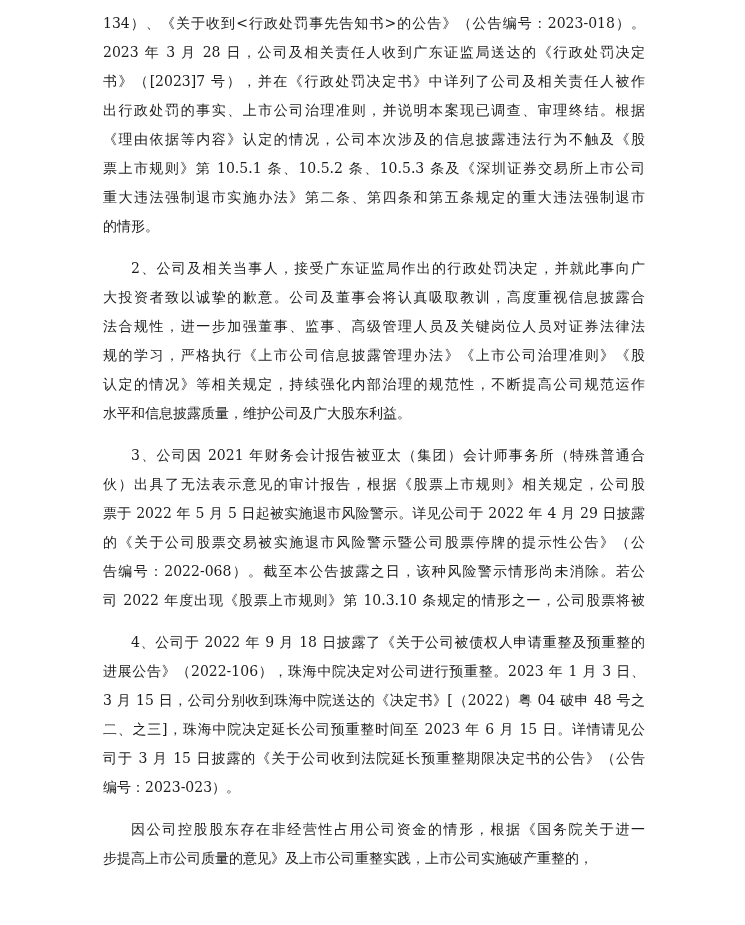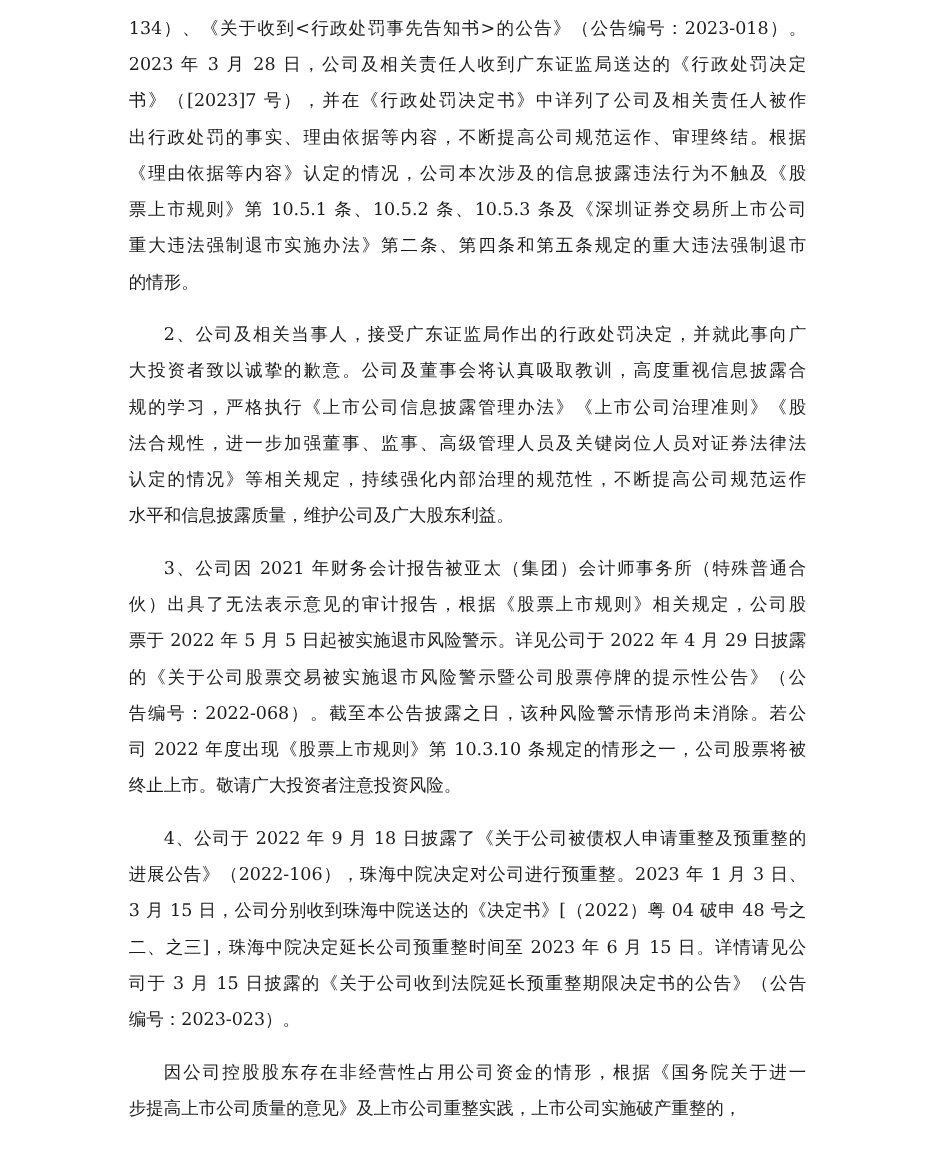--- a/index.html
+++ b/index.html
@@ -41,42 +41,41 @@
 </style>
 </head>
 <body>
 
 <div class="page" style="background: rgb(255, 255, 255); color: rgb(28, 28, 28);">
   <div>
       <div class="paragraph">
         <div class="line">134）、《关于收到&lt;行政处罚事先告知书&gt;的公告》（公告编号：2023-018）。</div>
         <div class="line">2023 年 3 月 28 日，公司及相关责任人收到广东证监局送达的《行政处罚决定</div>
         <div class="line">书》（[2023]7 号），并在《行政处罚决定书》中详列了公司及相关责任人被作</div>
-        <div class="line">出行政处罚的事实、理由依据等内容，不断提高公司规范运作、审理终结。根据</div>
+        <div class="line">出行政处罚的事实、上市公司治理准则，并说明本案现已调查、审理终结。根据</div>
         <div class="line">《理由依据等内容》认定的情况，公司本次涉及的信息披露违法行为不触及《股</div>
         <div class="line">票上市规则》第 10.5.1 条、10.5.2 条、10.5.3 条及《深圳证券交易所上市公司</div>
         <div class="line">重大违法强制退市实施办法》第二条、第四条和第五条规定的重大违法强制退市</div>
         <div class="line last">的情形。</div>
       </div>
       <div class="paragraph indent">
         <div class="line">2、公司及相关当事人，接受广东证监局作出的行政处罚决定，并就此事向广</div>
         <div class="line">大投资者致以诚挚的歉意。公司及董事会将认真吸取教训，高度重视信息披露合</div>
+        <div class="line">法合规性，进一步加强董事、监事、高级管理人员及关键岗位人员对证券法律法</div>
         <div class="line">规的学习，严格执行《上市公司信息披露管理办法》《上市公司治理准则》《股</div>
-        <div class="line">法合规性，进一步加强董事、监事、高级管理人员及关键岗位人员对证券法律法</div>
         <div class="line">认定的情况》等相关规定，持续强化内部治理的规范性，不断提高公司规范运作</div>
         <div class="line last">水平和信息披露质量，维护公司及广大股东利益。</div>
       </div>
       <div class="paragraph indent">
         <div class="line">3、公司因 2021 年财务会计报告被亚太（集团）会计师事务所（特殊普通合</div>
         <div class="line">伙）出具了无法表示意见的审计报告，根据《股票上市规则》相关规定，公司股</div>
         <div class="line">票于 2022 年 5 月 5 日起被实施退市风险警示。详见公司于 2022 年 4 月 29 日披露</div>
         <div class="line">的《关于公司股票交易被实施退市风险警示暨公司股票停牌的提示性公告》（公</div>
         <div class="line">告编号：2022-068）。截至本公告披露之日，该种风险警示情形尚未消除。若公</div>
         <div class="line">司 2022 年度出现《股票上市规则》第 10.3.10 条规定的情形之一，公司股票将被</div>
-        <div class="line last">终止上市。敬请广大投资者注意投资风险。</div>
       </div>
       <div class="paragraph indent">
         <div class="line">4、公司于 2022 年 9 月 18 日披露了《关于公司被债权人申请重整及预重整的</div>
         <div class="line">进展公告》（2022-106），珠海中院决定对公司进行预重整。2023 年 1 月 3 日、</div>
         <div class="line">3 月 15 日，公司分别收到珠海中院送达的《决定书》[（2022）粤 04 破申 48 号之</div>
         <div class="line">二、之三]，珠海中院决定延长公司预重整时间至 2023 年 6 月 15 日。详情请见公</div>
         <div class="line">司于 3 月 15 日披露的《关于公司收到法院延长预重整期限决定书的公告》（公告</div>
         <div class="line last">编号：2023-023）。</div>
       </div>
       <div class="paragraph indent">

